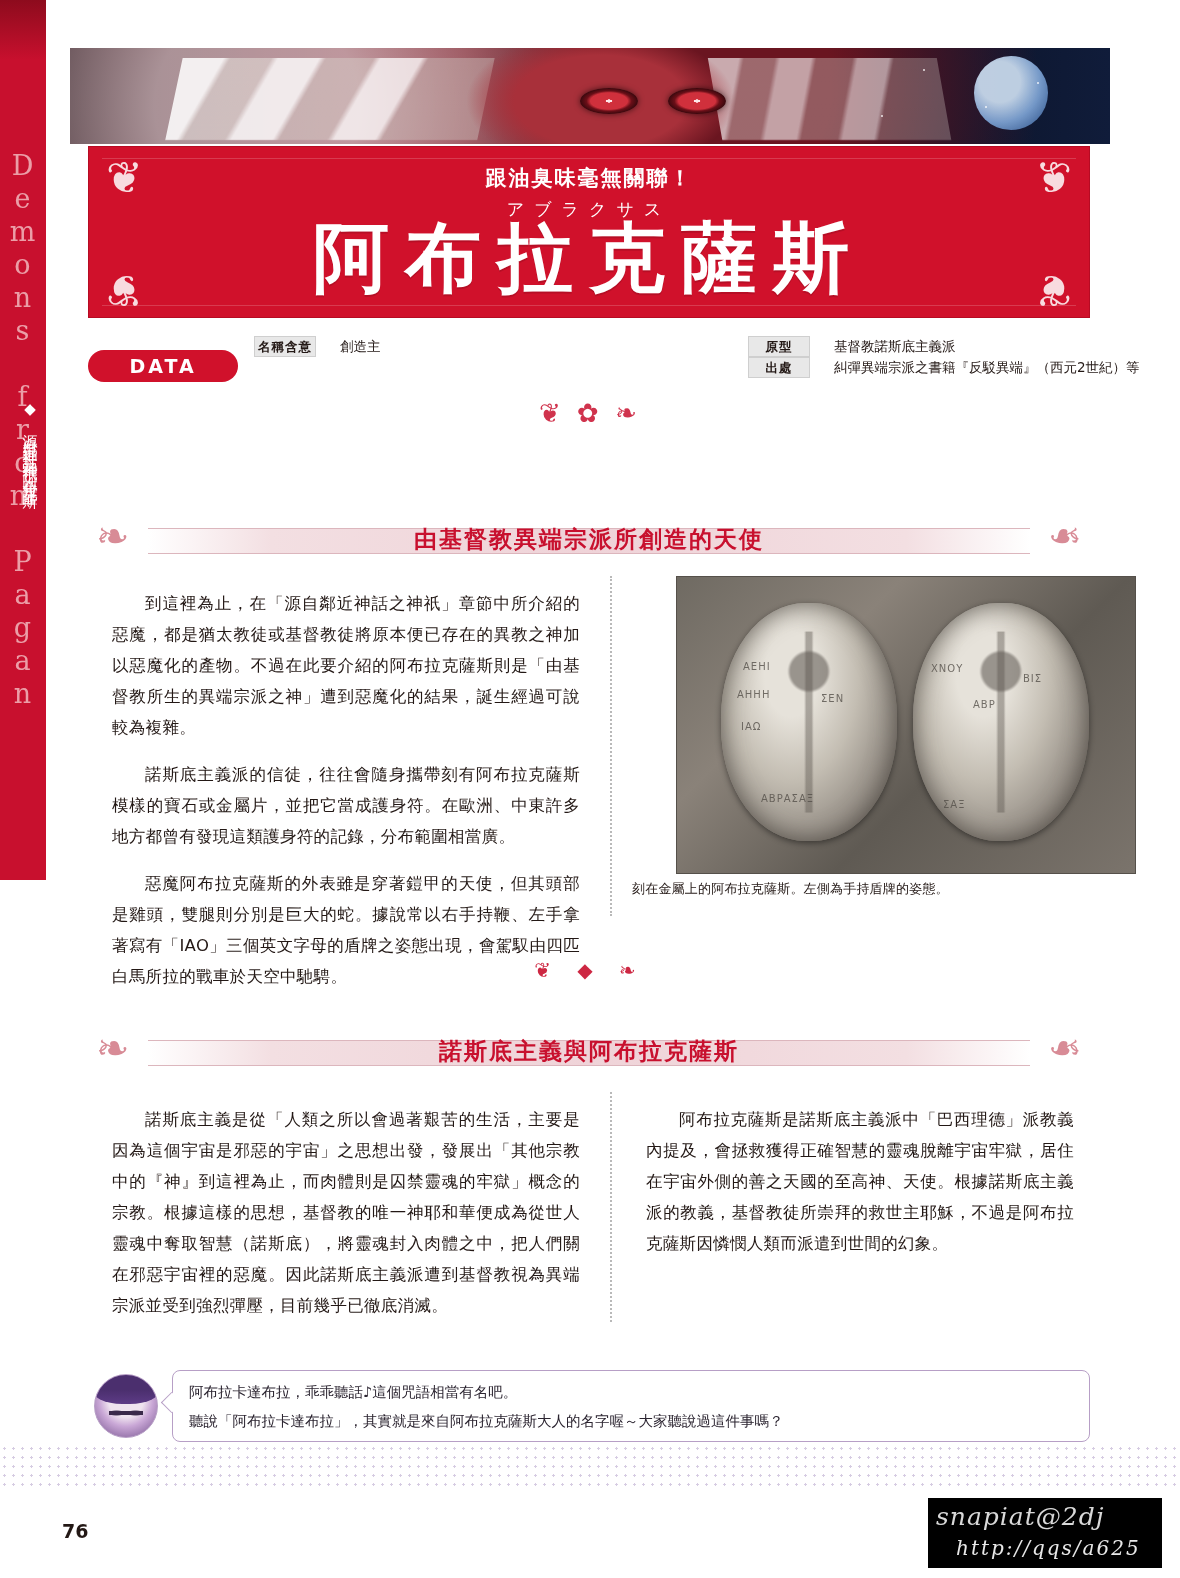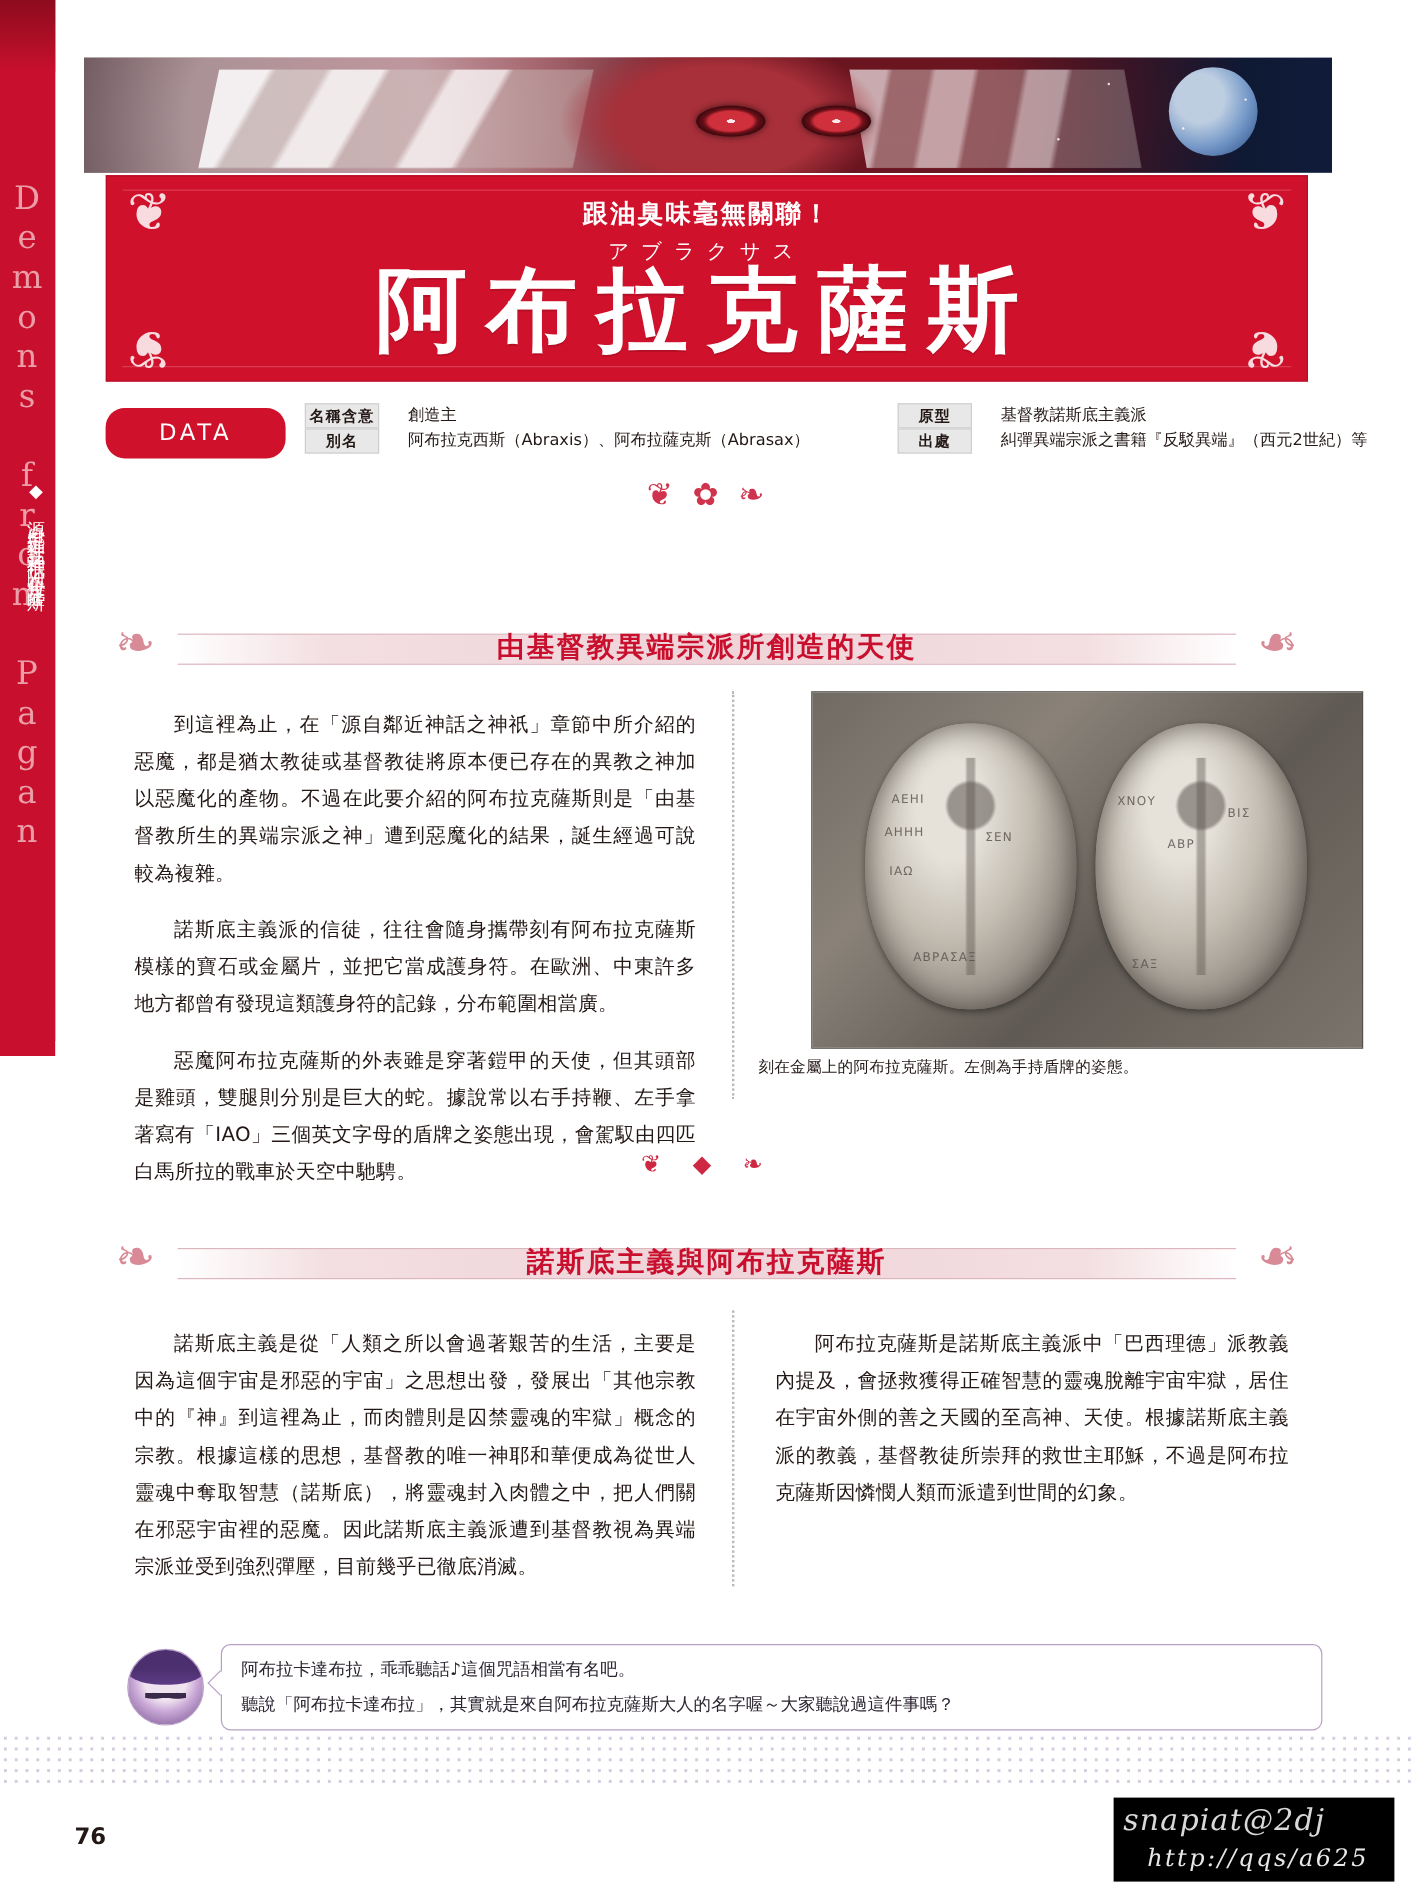--- a/index.html
+++ b/index.html
@@ -103,23 +103,23 @@
     font-size:44px;line-height:44px;pointer-events:none;
   }
   .corner.tl{left:18px;top:10px;}
   .corner.tr{right:18px;top:10px;transform:scaleX(-1);}
   .corner.bl{left:18px;bottom:6px;transform:scaleY(-1);}
   .corner.br{right:18px;bottom:6px;transform:scale(-1,-1);}
 
   
   .data-wrap{position:absolute;left:88px;top:336px;width:1002px;height:44px;}
   .data-tag{
-    position:absolute;left:0;top:4px;width:150px;height:42px;
+    position:absolute;left:0;top:14px;width:150px;height:32px;
     background:#d0112b;border-radius:16px;
-    color:#fff;font-size:19px;font-weight:normal;letter-spacing:3px;
+    color:#fff;font-size:19px;font-weight:bold;letter-spacing:3px;
     display:flex;align-items:center;justify-content:center;
   }
   .data-col{position:absolute;top:0;font-size:13.5px;line-height:21px;}
   .data-col.left{left:166px;width:480px;}
   .data-col.right{left:660px;width:430px;}
   .data-line{display:flex;align-items:flex-start;}
   .data-key{
     flex:0 0 60px;background:#e8e8e8;color:#231815;text-align:center;
     font-size:12.5px;font-weight:bold;margin-right:24px;height:19px;line-height:19px;
     border:1px solid #cfcfcf;letter-spacing:1px;
@@ -187,21 +187,21 @@
   .photo .glyph{
     position:absolute;font-size:10px;color:#55504a;opacity:.8;letter-spacing:1px;
   }
   .caption{
     position:absolute;left:632px;top:880px;width:470px;
     font-size:13px;color:#231815;letter-spacing:.2px;
   }
 
   
   .chat{
-    position:absolute;left:100px;top:1370px;width:1002px;height:72px;
+    position:absolute;left:88px;top:1370px;width:1002px;height:72px;
   }
   .chat .avatar{
     position:absolute;left:6px;top:4px;width:62px;height:62px;border-radius:50%;
     background:radial-gradient(circle at 50% 40%,#efe3ef 0 36%,#c9a7d6 55%,#6c4a86 100%);
     overflow:hidden;border:1px solid #b79fc6;
   }
   .chat .avatar .hairtop{
     position:absolute;left:-6%;top:-10%;width:112%;height:56%;
     background:linear-gradient(180deg,#4b2f6e 0 60%,#5d3b86 100%);
     border-radius:50% 50% 45% 45%;
@@ -284,24 +284,20 @@
 </div>
 
 <div class="data-wrap">
   <div class="data-tag">DATA</div>
 
   <div class="data-col left">
     <div class="data-line">
       <span class="data-key">名稱含意</span>
       <span class="data-val">創造主</span>
     </div>
-    <div class="data-line">
-      <span class="data-key">別名</span>
-      <span class="data-val">阿布拉克西斯（Abraxis）、阿布拉薩克斯（Abrasax）</span>
-    </div>
   </div>
 
   <div class="data-col right">
     <div class="data-line">
       <span class="data-key">原型</span>
       <span class="data-val">基督教諾斯底主義派</span>
     </div>
     <div class="data-line">
       <span class="data-key">出處</span>
       <span class="data-val">糾彈異端宗派之書籍『反駁異端』（西元2世紀）等</span>

